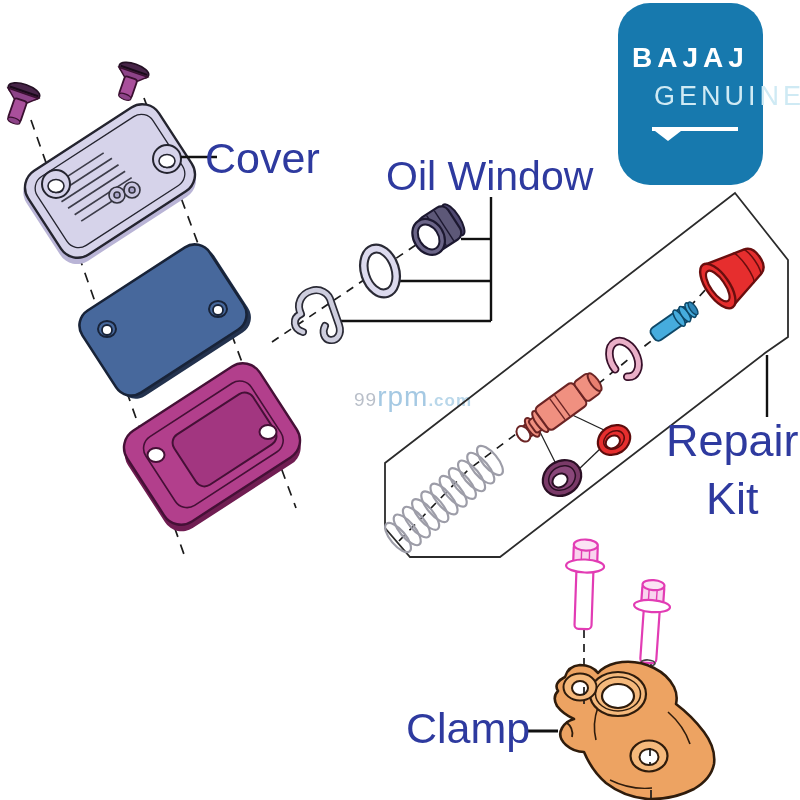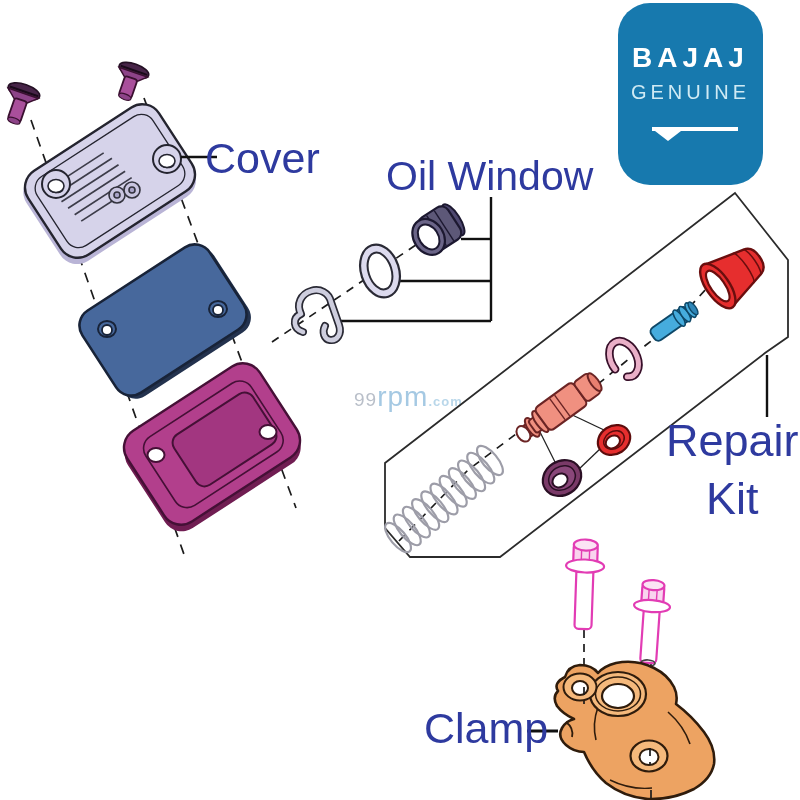--- a/index.html
+++ b/index.html
@@ -3,29 +3,29 @@
 <meta charset="utf-8">
 <style>
   html,body{margin:0;padding:0;background:#fff;}
   #stage{position:relative;width:800px;height:800px;background:var(--c-canvas,#ffffff);overflow:hidden;
          font-family:"Liberation Sans",sans-serif;}
   #diagram{position:absolute;left:0;top:0;}
   .lbl{position:absolute;color:var(--c-label,#2e3a9f);white-space:nowrap;}
   #lbl-cover{left:205px;top:134px;font-size:43px;}
   #lbl-oil-window{left:386px;top:153px;font-size:41px;}
   #lbl-repair-kit{left:666px;top:412px;font-size:45px;line-height:58px;text-align:center;}
-  #lbl-clamp{left:424px;top:704px;font-size:43px;}
+  #lbl-clamp{left:406px;top:704px;font-size:43px;}
   #watermark{position:absolute;left:354px;top:381px;font-size:19px;letter-spacing:1px;}
   #watermark .wm-num{color:var(--c-watermark-num,#b9bfc9);font-weight:400;}
   #watermark .wm-name{color:var(--c-watermark-rpm,#a5c9e3);font-weight:400;font-size:28px;}
-  #watermark .wm-tld{color:var(--c-watermark-com,#b9d7ea);font-size:13px;font-weight:700;}
+  #watermark .wm-tld{color:var(--c-watermark-com,#b9d7ea);font-size:17px;font-weight:700;}
   #logo{position:absolute;left:618px;top:3px;width:145px;height:182px;border-radius:32px;
         background:var(--c-logo-bg,#1779ae);text-align:center;}
   .logo-brand{margin-top:39px;font-size:28px;font-weight:700;letter-spacing:5px;color:var(--c-logo-text,#ffffff);}
-  .logo-genuine{margin-top:7px;font-size:20px;letter-spacing:4px;color:var(--c-logo-genuine,#cfeaf4);}
+  .logo-genuine{margin-top:7px;font-size:27px;letter-spacing:4px;color:var(--c-logo-genuine,#cfeaf4);margin-left:36px;}
   .logo-parts{margin-top:-3px;font-size:36px;font-weight:700;letter-spacing:1px;color:var(--c-logo-text,#ffffff);}
   .logo-underline{position:absolute;left:34px;right:25px;top:124px;height:4px;background:var(--c-logo-text,#ffffff);}
   .logo-chevron{position:absolute;left:37px;top:128px;width:0;height:0;
         border-left:13px solid transparent;border-right:13px solid transparent;
         border-top:10px solid var(--c-logo-text,#ffffff);}
 </style>
 </head>
 <body>
 
 <div id="stage">

